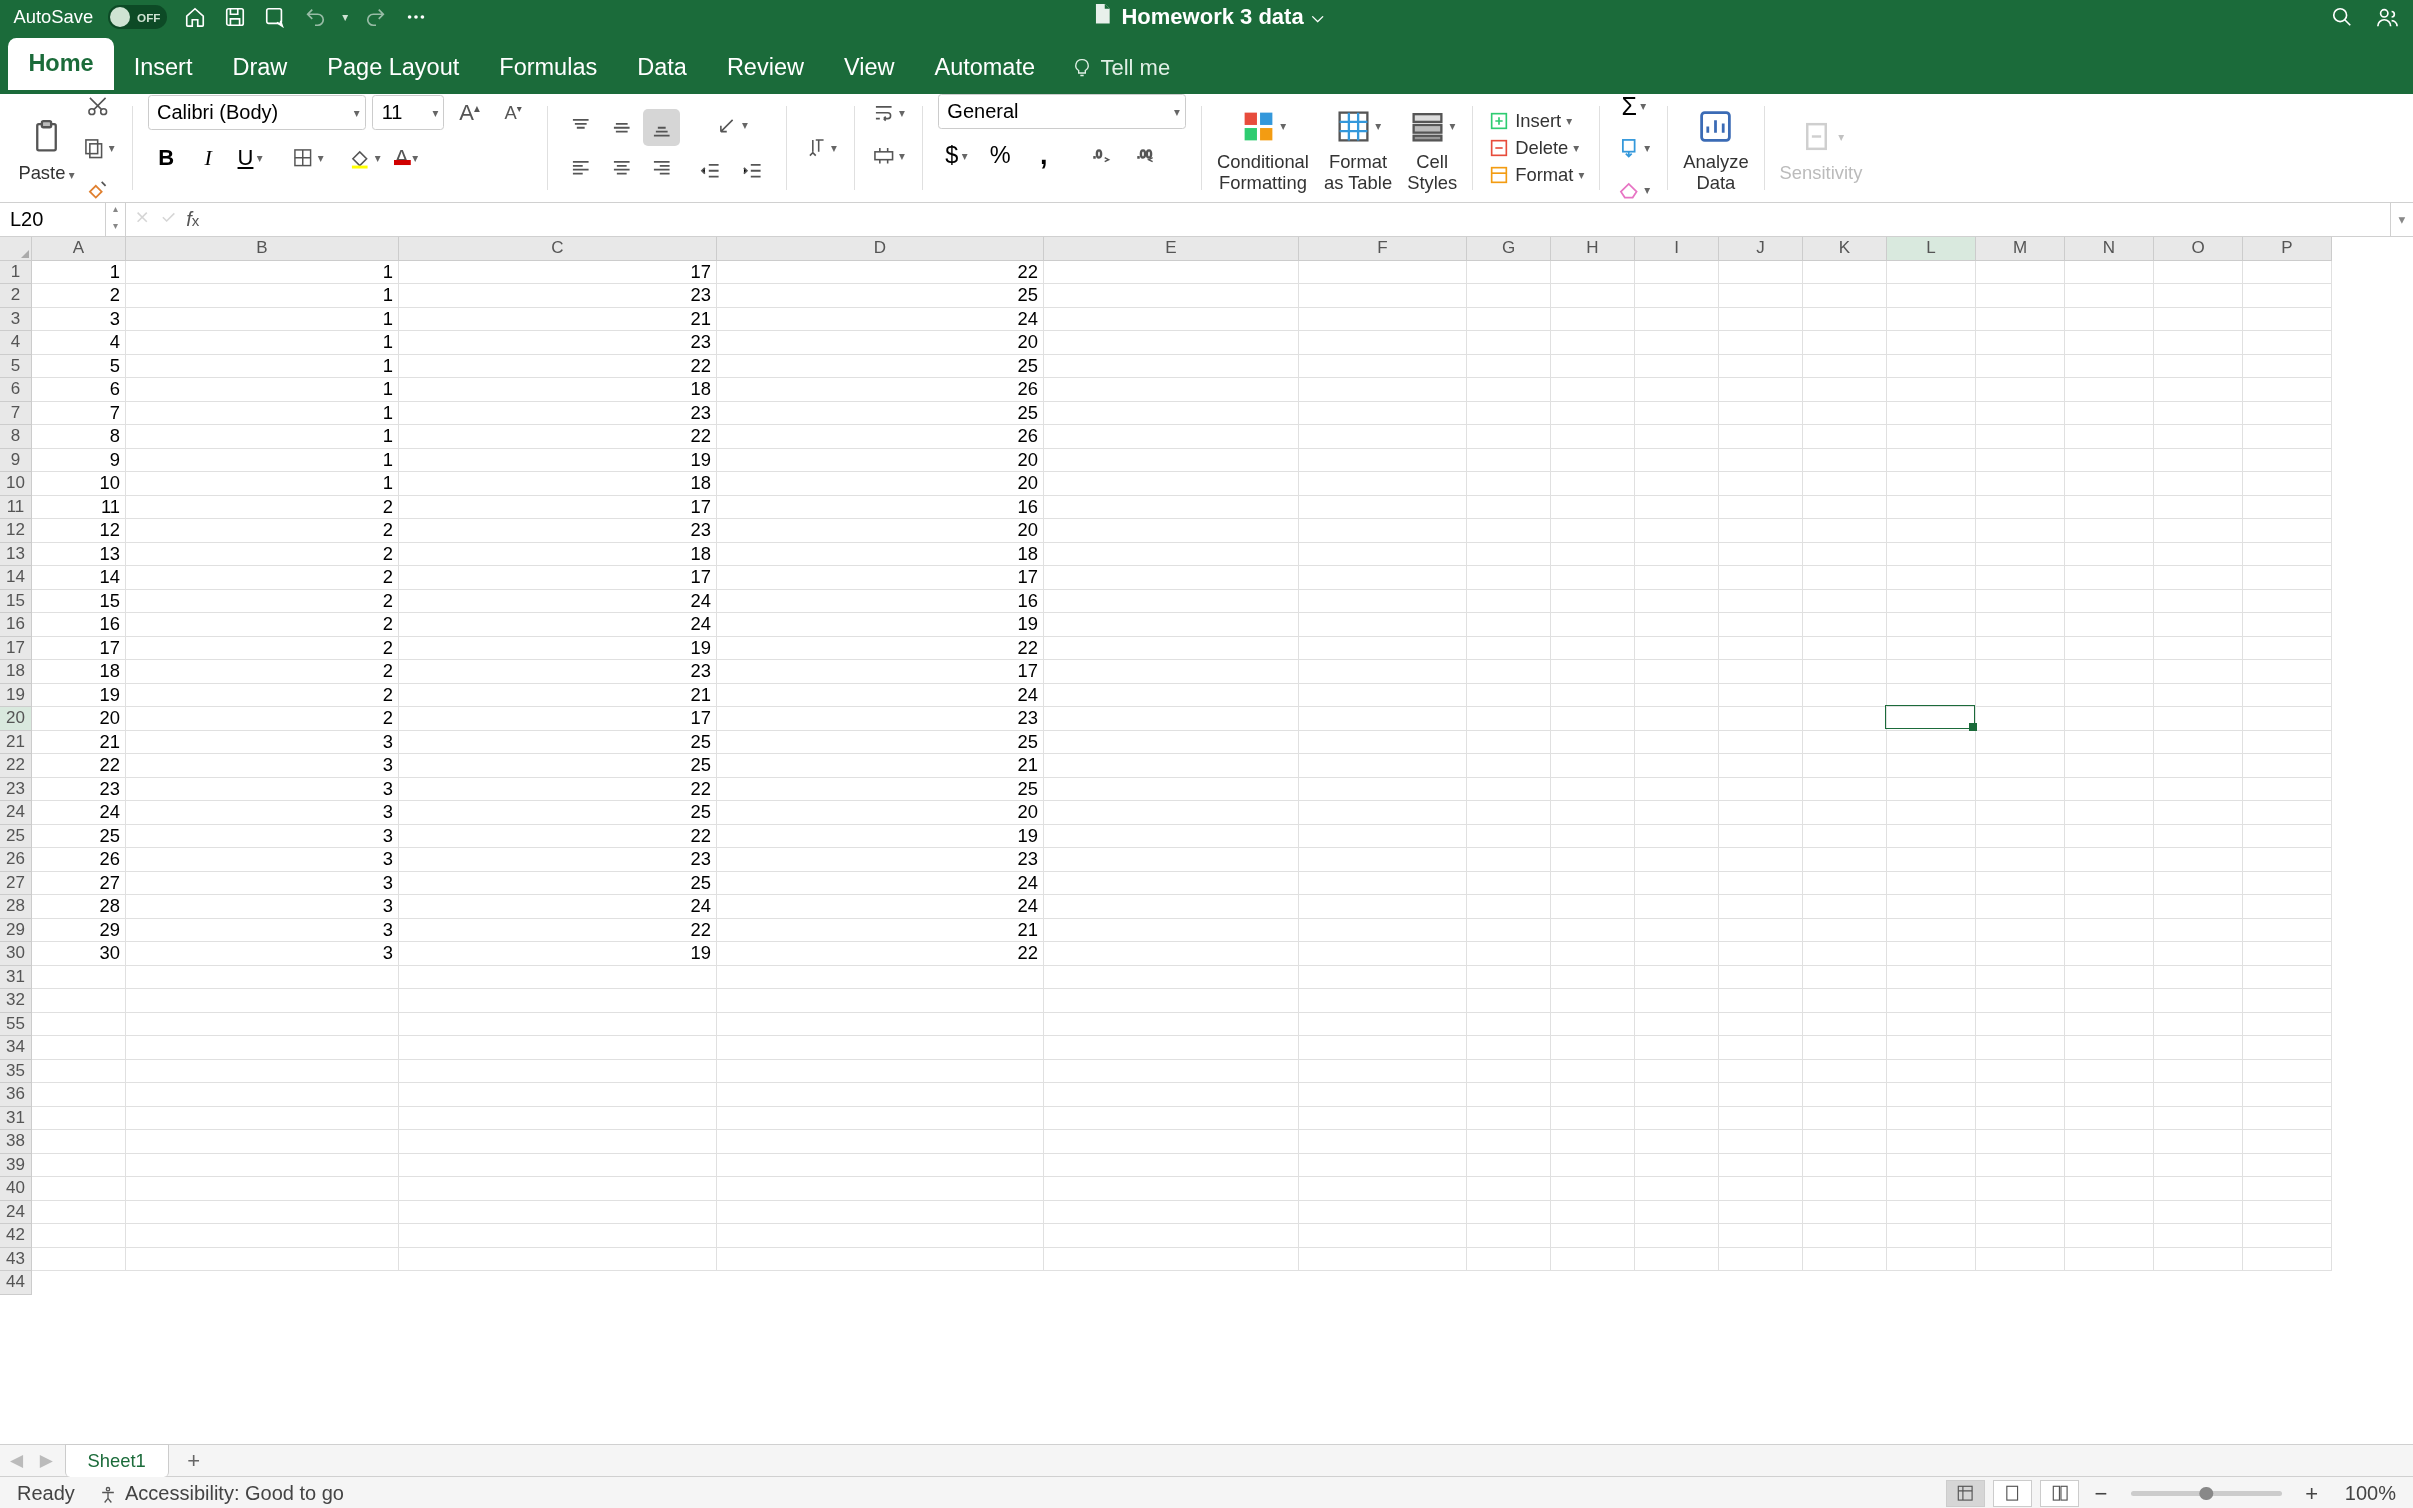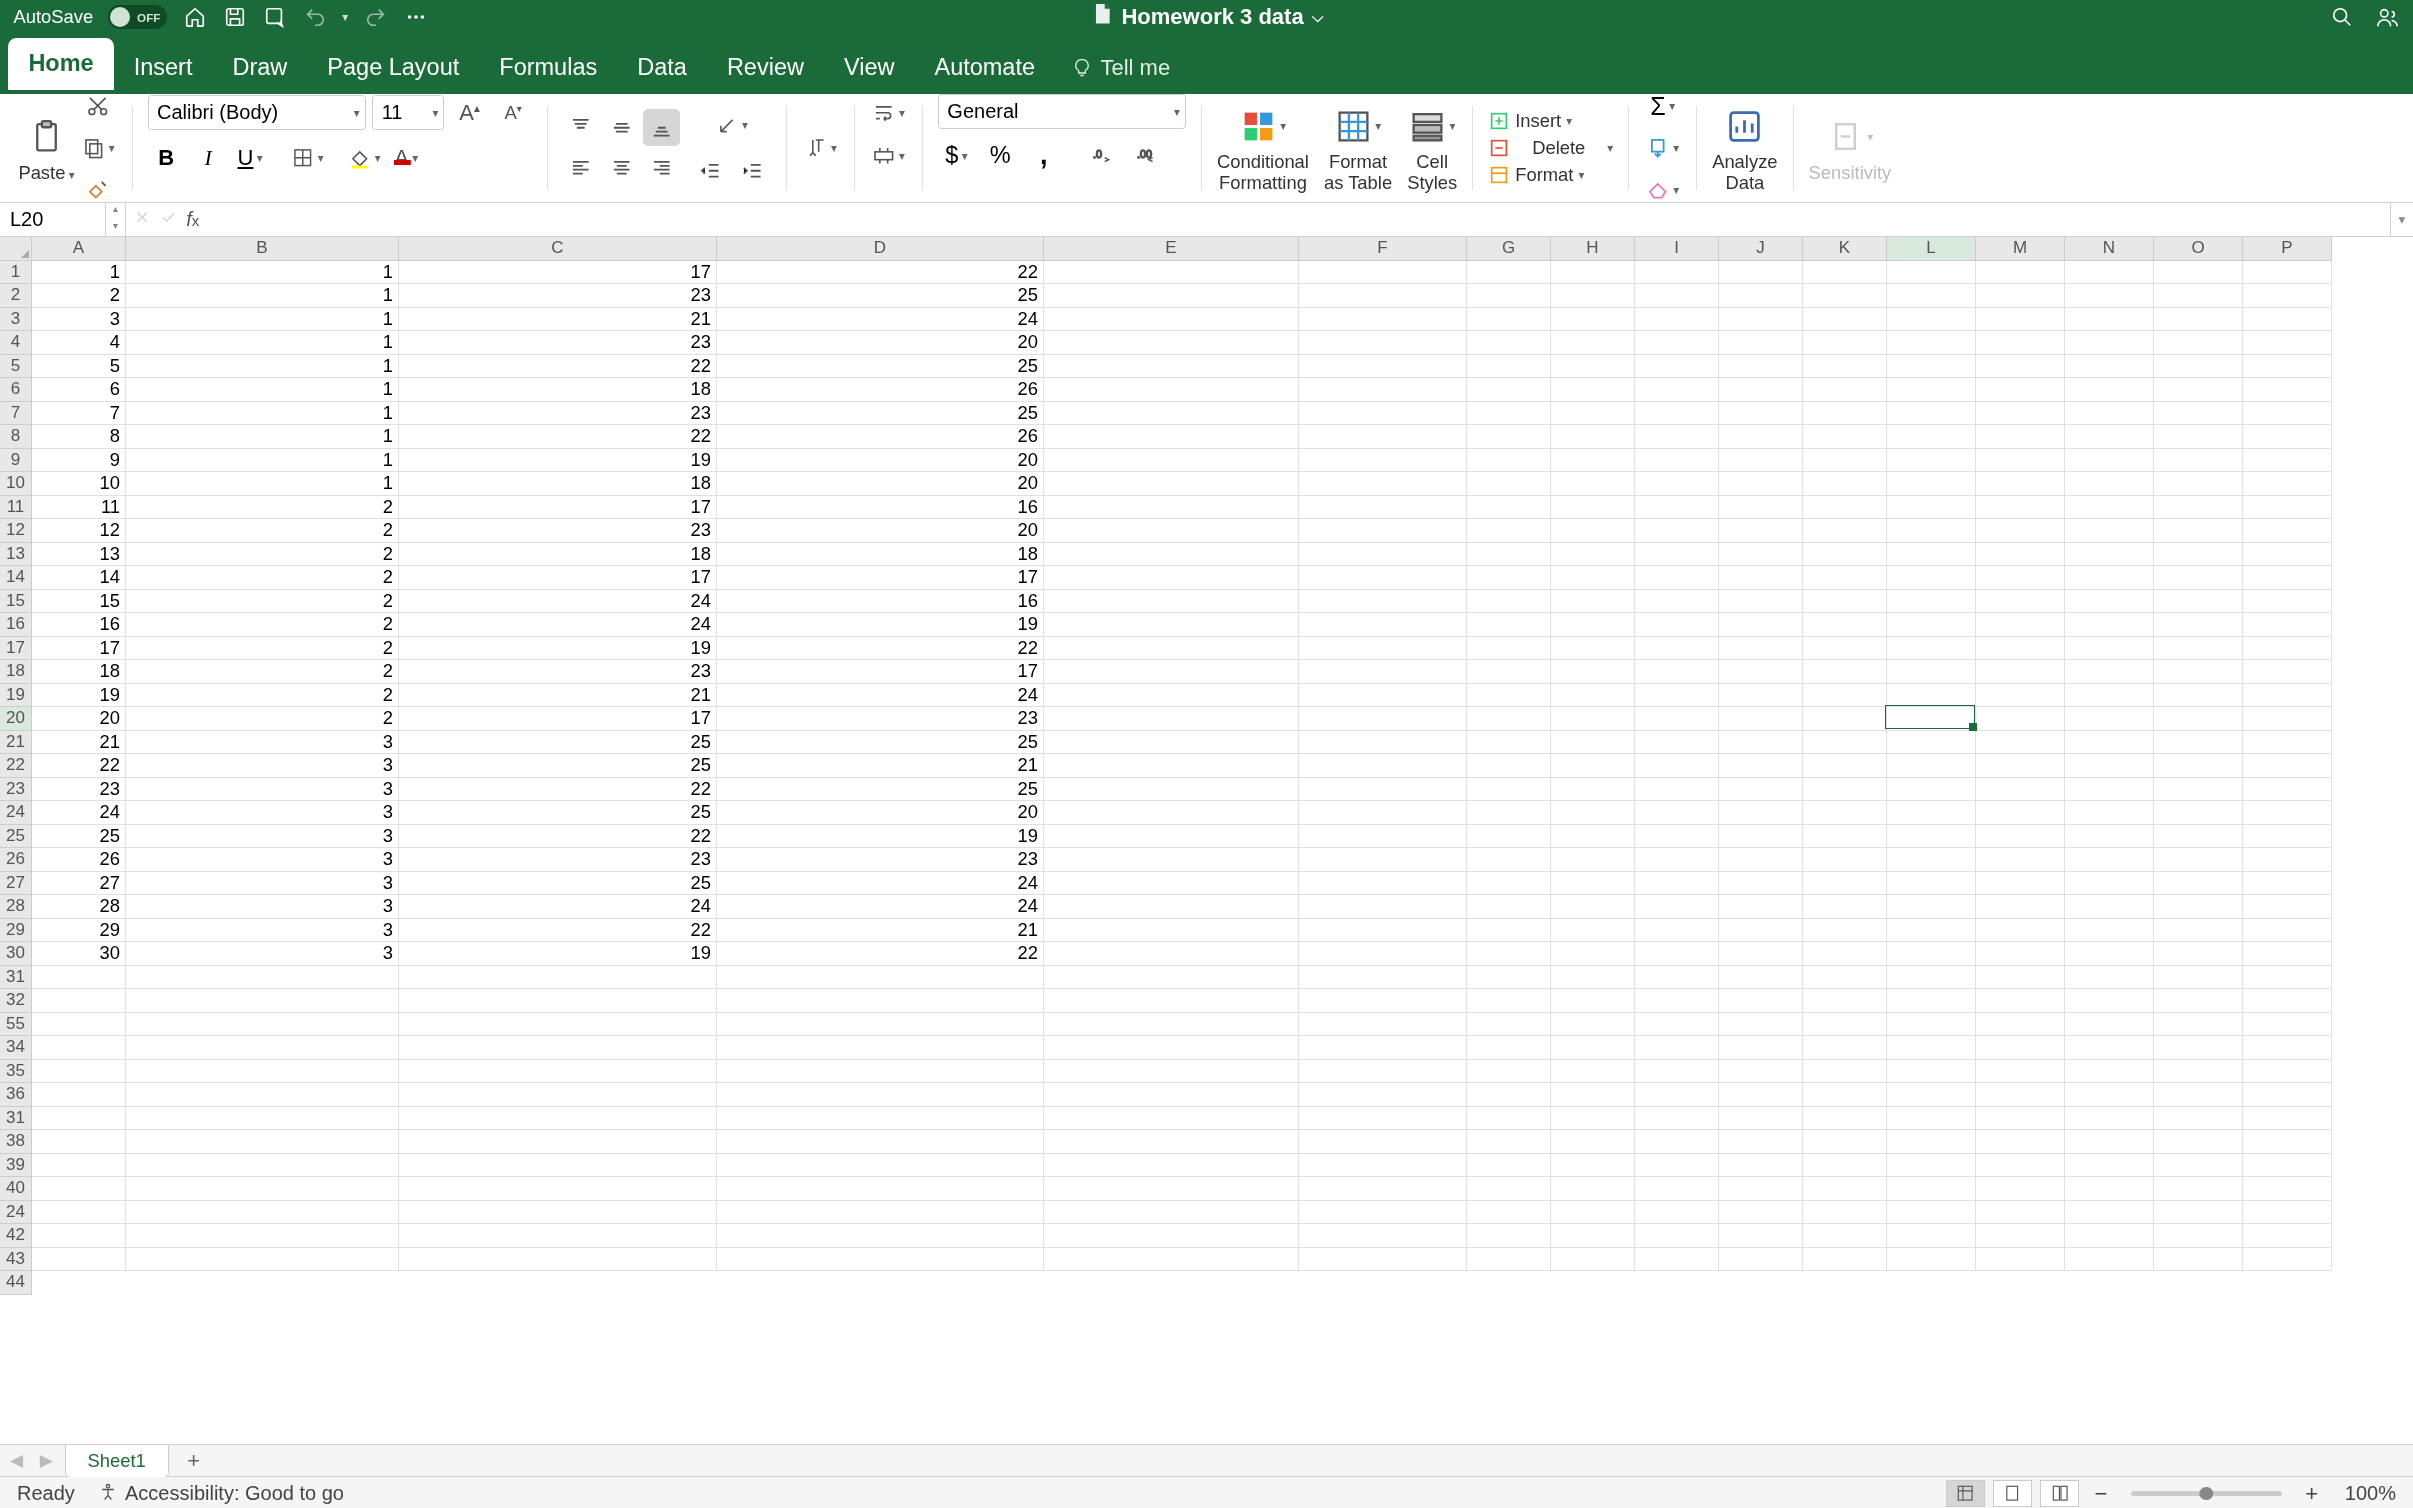--- a/index.html
+++ b/index.html
@@ -499,21 +499,21 @@
   <div class="rgroup" style="gap:8.4px">
     <div class="vstack" style="gap:5px;align-items:flex-start">
       <div style="display:flex;align-items:center;gap:5px">
           <svg width="22" height="22" viewBox="0 0 24 24" fill="none" stroke="#2ecc71" stroke-width="1.8">
             <rect x="4" y="4" width="16" height="16"></rect>
             <path d="M12 8v8M8 12h8"></path>
           </svg>
           <span class="lbl">Insert</span>
           <span style="font-size:11.7px;color:#666">▾</span>
         </div>
-      <div style="display:flex;align-items:center;gap:22px">
+      <div style="display:flex;align-items:center;gap:5px">
           <svg width="22" height="22" viewBox="0 0 24 24" fill="none" stroke="#e74c3c" stroke-width="1.8">
             <rect x="4" y="4" width="16" height="16"></rect>
             <path d="M8 12h8"></path>
           </svg>
           <span class="lbl">Delete</span>
           <span style="font-size:11.7px;color:#666">▾</span>
         </div>
       <div style="display:flex;align-items:center;gap:5px">
           <svg width="22" height="22" viewBox="0 0 24 24" fill="none" stroke="#f39c12" stroke-width="1.8">
             <rect x="4" y="4" width="16" height="16"></rect>
@@ -1445,21 +1445,21 @@
 <div class="sheetbar">
   <span class="sheetnav">◀</span>
   <span class="sheetnav">▶</span>
   <div class="sheettab"><span>Sheet1</span></div>
   <span class="sheetadd">+</span>
 </div>
 
 <div class="statusbar">
   <div class="left">
     <span>Ready</span>
-    <span style="display:flex;align-items:flex-start;gap:6.7px">
+    <span style="display:flex;align-items:flex-end;gap:6.7px">
       <svg width="20" height="20" viewBox="0 0 24 24" fill="none" stroke="#555" stroke-width="1.6">
           <circle cx="12" cy="5" r="2"></circle>
           <path d="M5 9h14M12 9v7m0 0l-4 5m4-5l4 5"></path>
         </svg>
       <span>Accessibility: Good to go</span>
     </span>
   </div>
   <div class="right">
     <div class="viewbtn active">
         <svg width="18.4" height="18.4" viewBox="0 0 24 24" stroke="#555" fill="none" stroke-width="1.5">

